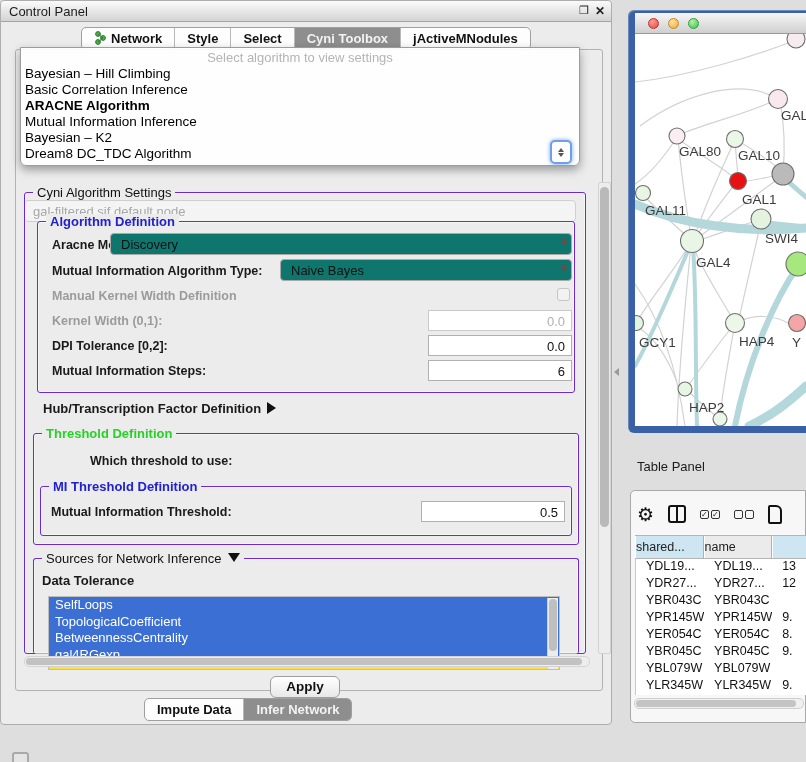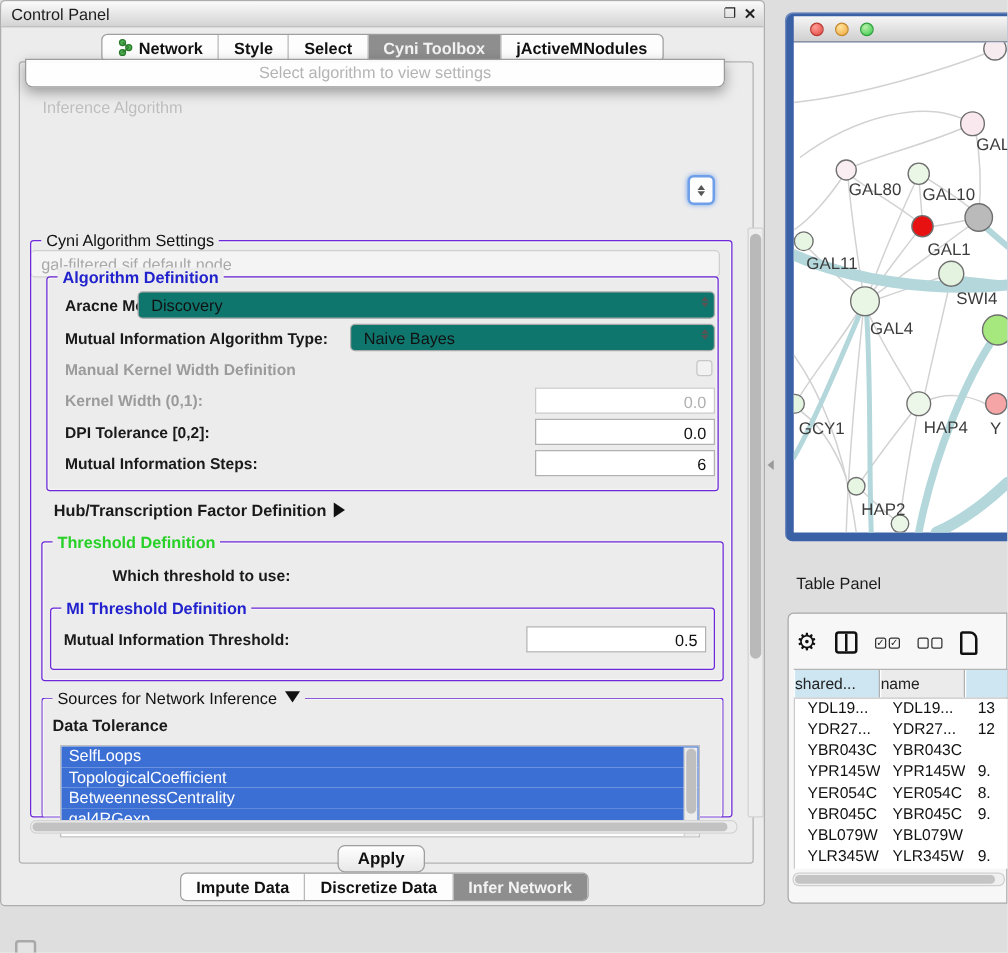--- a/index.html
+++ b/index.html
@@ -69,21 +69,21 @@
   .tfield.disabled { color:#b0b0b0; border-color:#cicfcf; border-color:#c9c9c9; }
   .checkbox { position:absolute; width:13px; height:13px; border:1px solid #c6c6c6;
     border-radius:3px; background:#f2f2f2; }
   .tri-right { display:inline-block; width:0; height:0; border-top:6px solid transparent;
     border-bottom:6px solid transparent; border-left:9px solid #111; margin-left:6px; vertical-align:-1px; }
   .tri-down { display:inline-block; width:0; height:0; border-left:6px solid transparent;
     border-right:6px solid transparent; border-top:9px solid #111; margin-left:6px; vertical-align:1px; }
 
   
   #attr-list { position:absolute; left:14px; top:37px; width:512px; height:74px;
-    background:#ffffff; border:1px solid #bdbdbd; overflow:hidden; }
+    background:#fde047; border:1px solid #bdbdbd; overflow:hidden; }
   .attr-item { background:#3b6fd4; color:#fff; font-size:13px; padding:0 0 0 6px; line-height:16.5px; }
   #attr-vscroll { position:absolute; right:1px; top:1px; width:11px; height:72px; background:#ececec; border-left:1px solid #d0d0d0; }
   #attr-vthumb { position:absolute; left:1px; top:1px; width:8px; height:52px; background:#bfbfbf; border-radius:4px; }
 
   
   #settings-vscroll { left:582px; top:132px; width:13px; height:472px; background:#ededed;
     border:1px solid #d2d2d2; border-radius:2px; }
   #settings-vthumb { left:1px; top:4px; width:9px; height:340px; background:#b9b9b9; border-radius:5px; }
   #settings-hscroll { left:8px; top:606px; width:566px; height:11px; background:#ededed;
     border:1px solid #d4d4d4; border-radius:5px; }
@@ -174,20 +174,28 @@
 
     <div class="abs ghost-label" style="left:18px; top:28px;">Inference Algorithm</div>
     <div class="abs" id="ghost-combo">gal-filtered sif default node</div>
     <div class="abs" id="combo-spinner-btn">
       <span class="spin-up"></span>
       <span class="spin-dn"></span>
     </div>
 
     <div class="abs" id="algo-popup">
       <div id="algo-prompt">Select algorithm to view settings</div>
+      <div id="algo-list">
+          <div class="algo-item">Bayesian – Hill Climbing</div>
+          <div class="algo-item">Basic Correlation Inference</div>
+          <div class="algo-item bold">ARACNE Algorithm</div>
+          <div class="algo-item">Mutual Information Inference</div>
+          <div class="algo-item">Bayesian – K2</div>
+          <div class="algo-item">Dream8 DC_TDC Algorithm</div>
+        </div>
     </div>
 
     <div class="abs" id="settings-scroll">
       <div class="groupbox" style="left:2px; top:10px; width:562px; height:462px;">
         <div class="group-label">Cyni Algorithm Settings</div>
 
         <div class="groupbox" style="left:12px; top:28px; width:538px; height:172px;">
           <div class="group-label blue">Algorithm Definition</div>
 
           <div class="form-label" style="left:14px; top:16px;">Aracne Mode:</div>
@@ -263,23 +271,20 @@
     <div class="abs" id="settings-hscroll">
         <div class="abs" id="settings-hthumb"></div>
       </div>
 
     <div class="abs" id="apply-btn">Apply</div>
   </div>
 
   <div class="abs tabbar" id="bottom-tabs">
       <div class="tab">
         <span>Impute Data</span>
-      </div>
-      <div class="tab">
-        <span>Discretize Data</span>
       </div>
       <div class="tab selected">
         <span>Infer Network</span>
       </div>
     </div>
 </div>
 
 <div class="abs" id="divider-handle"></div>
 
 <div class="abs" id="net-window">

